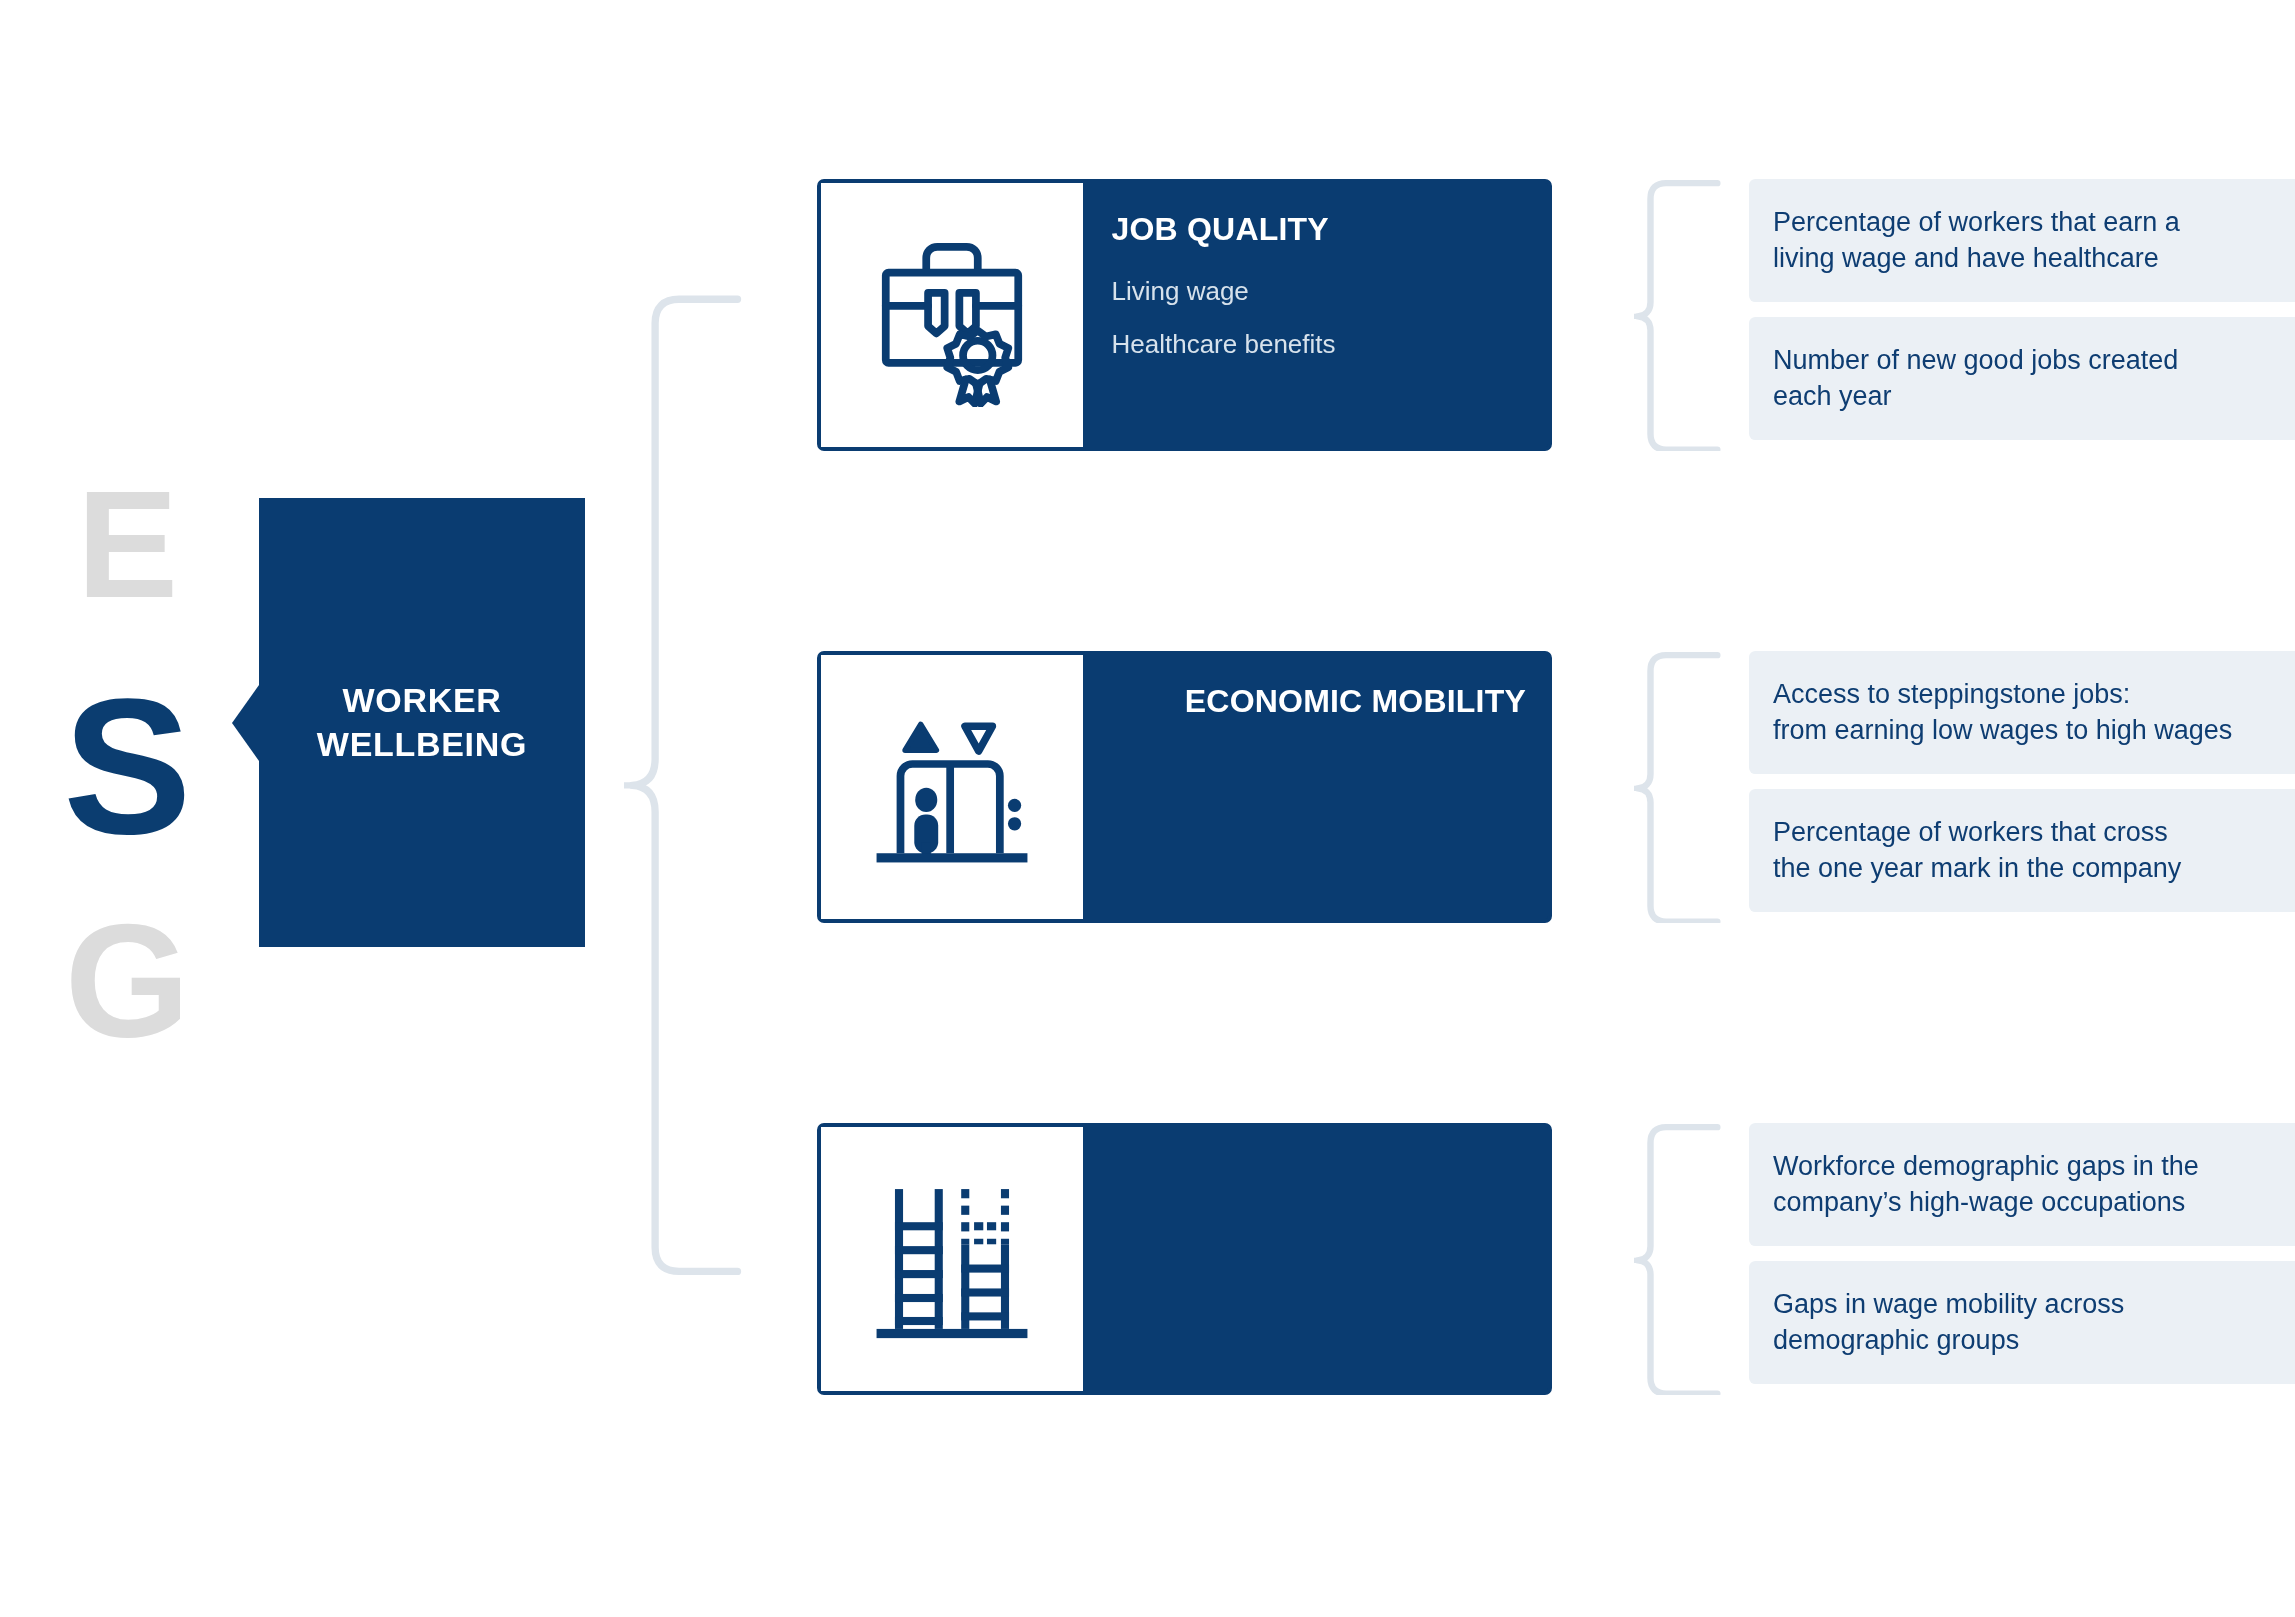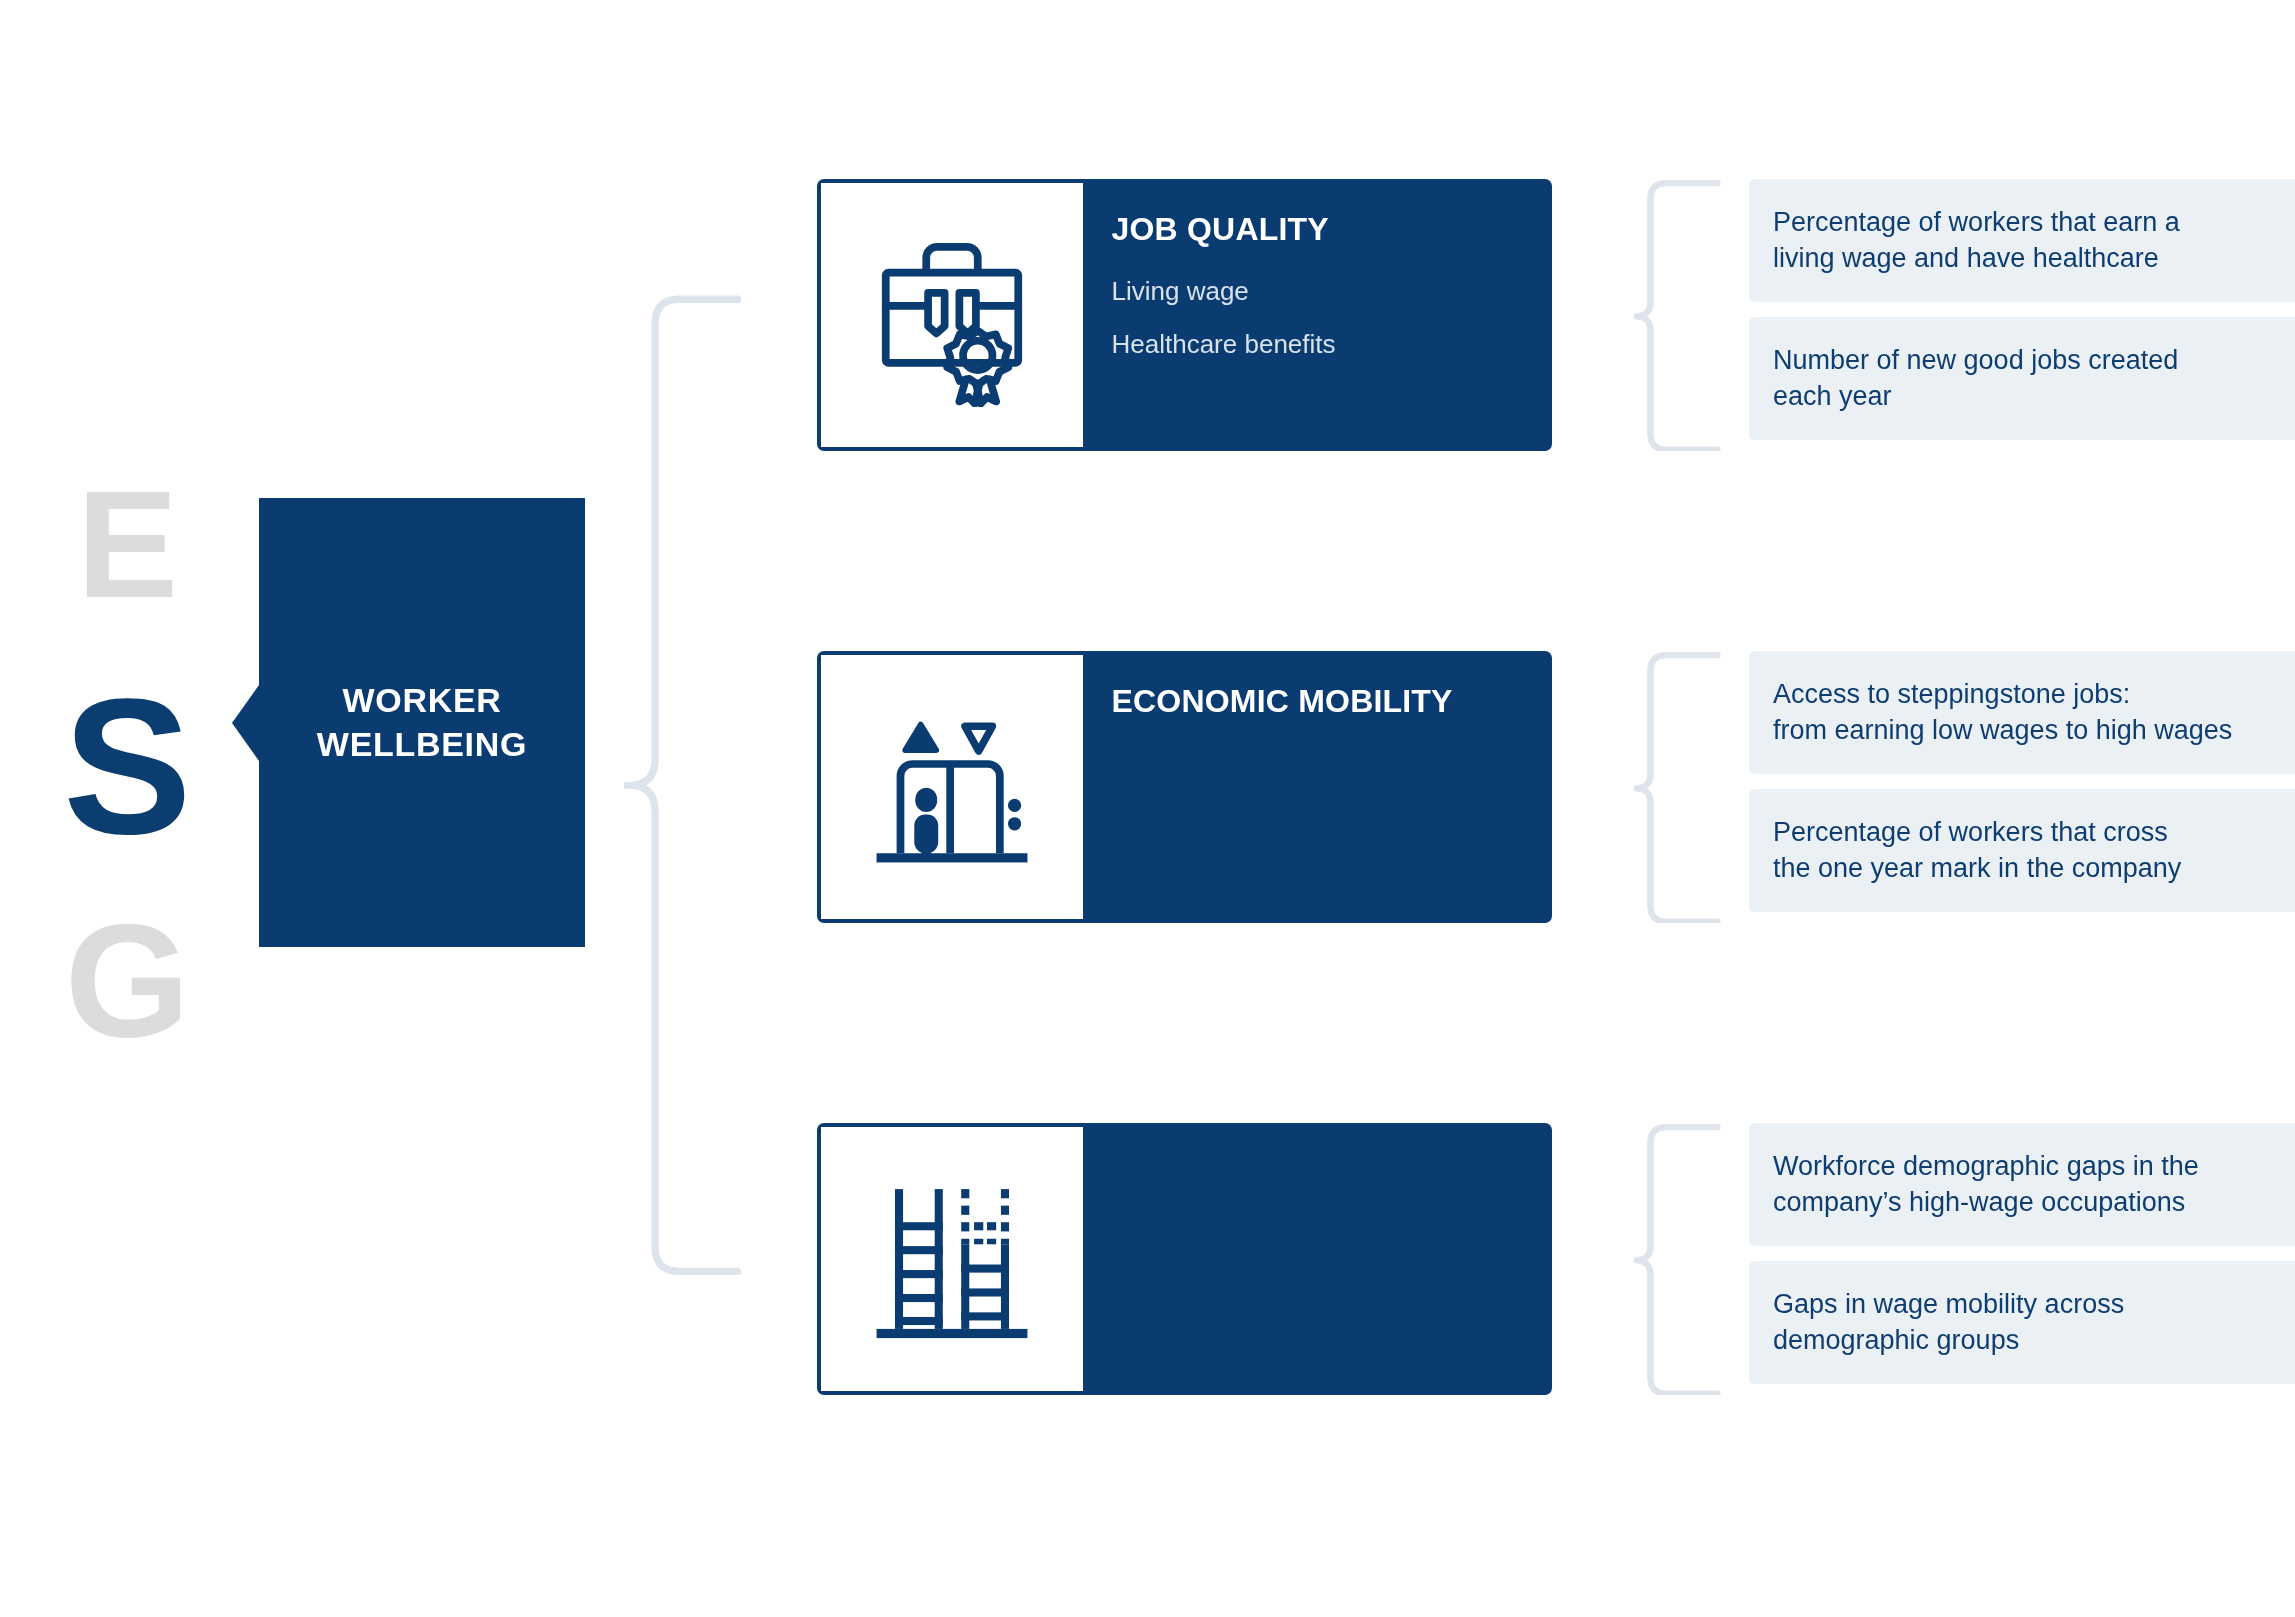--- a/index.html
+++ b/index.html
@@ -38,21 +38,21 @@
     color:#ffffff;font-size:34px;font-weight:bold;letter-spacing:0.7px;
     text-align:center;line-height:1.28;
   }
 
   
   .left-brace{position:absolute;left:624px;top:294px;width:119px;height:1001px;}
 
   
   .row{position:absolute;left:817px;width:735px;height:272px;}
   .row-1{top:179px;}
-  .row-2{top:651px;}
+  .row-2{top:651px;text-align:right;}
   .row-3{top:1123px;}
 
   .card{
     position:absolute;inset:0;
     background:#0A3C71;
     border:4.1px solid #0A3C71;
     border-radius:7px;
     box-sizing:border-box;
     display:flex;flex-direction:row;align-items:stretch;
   }

